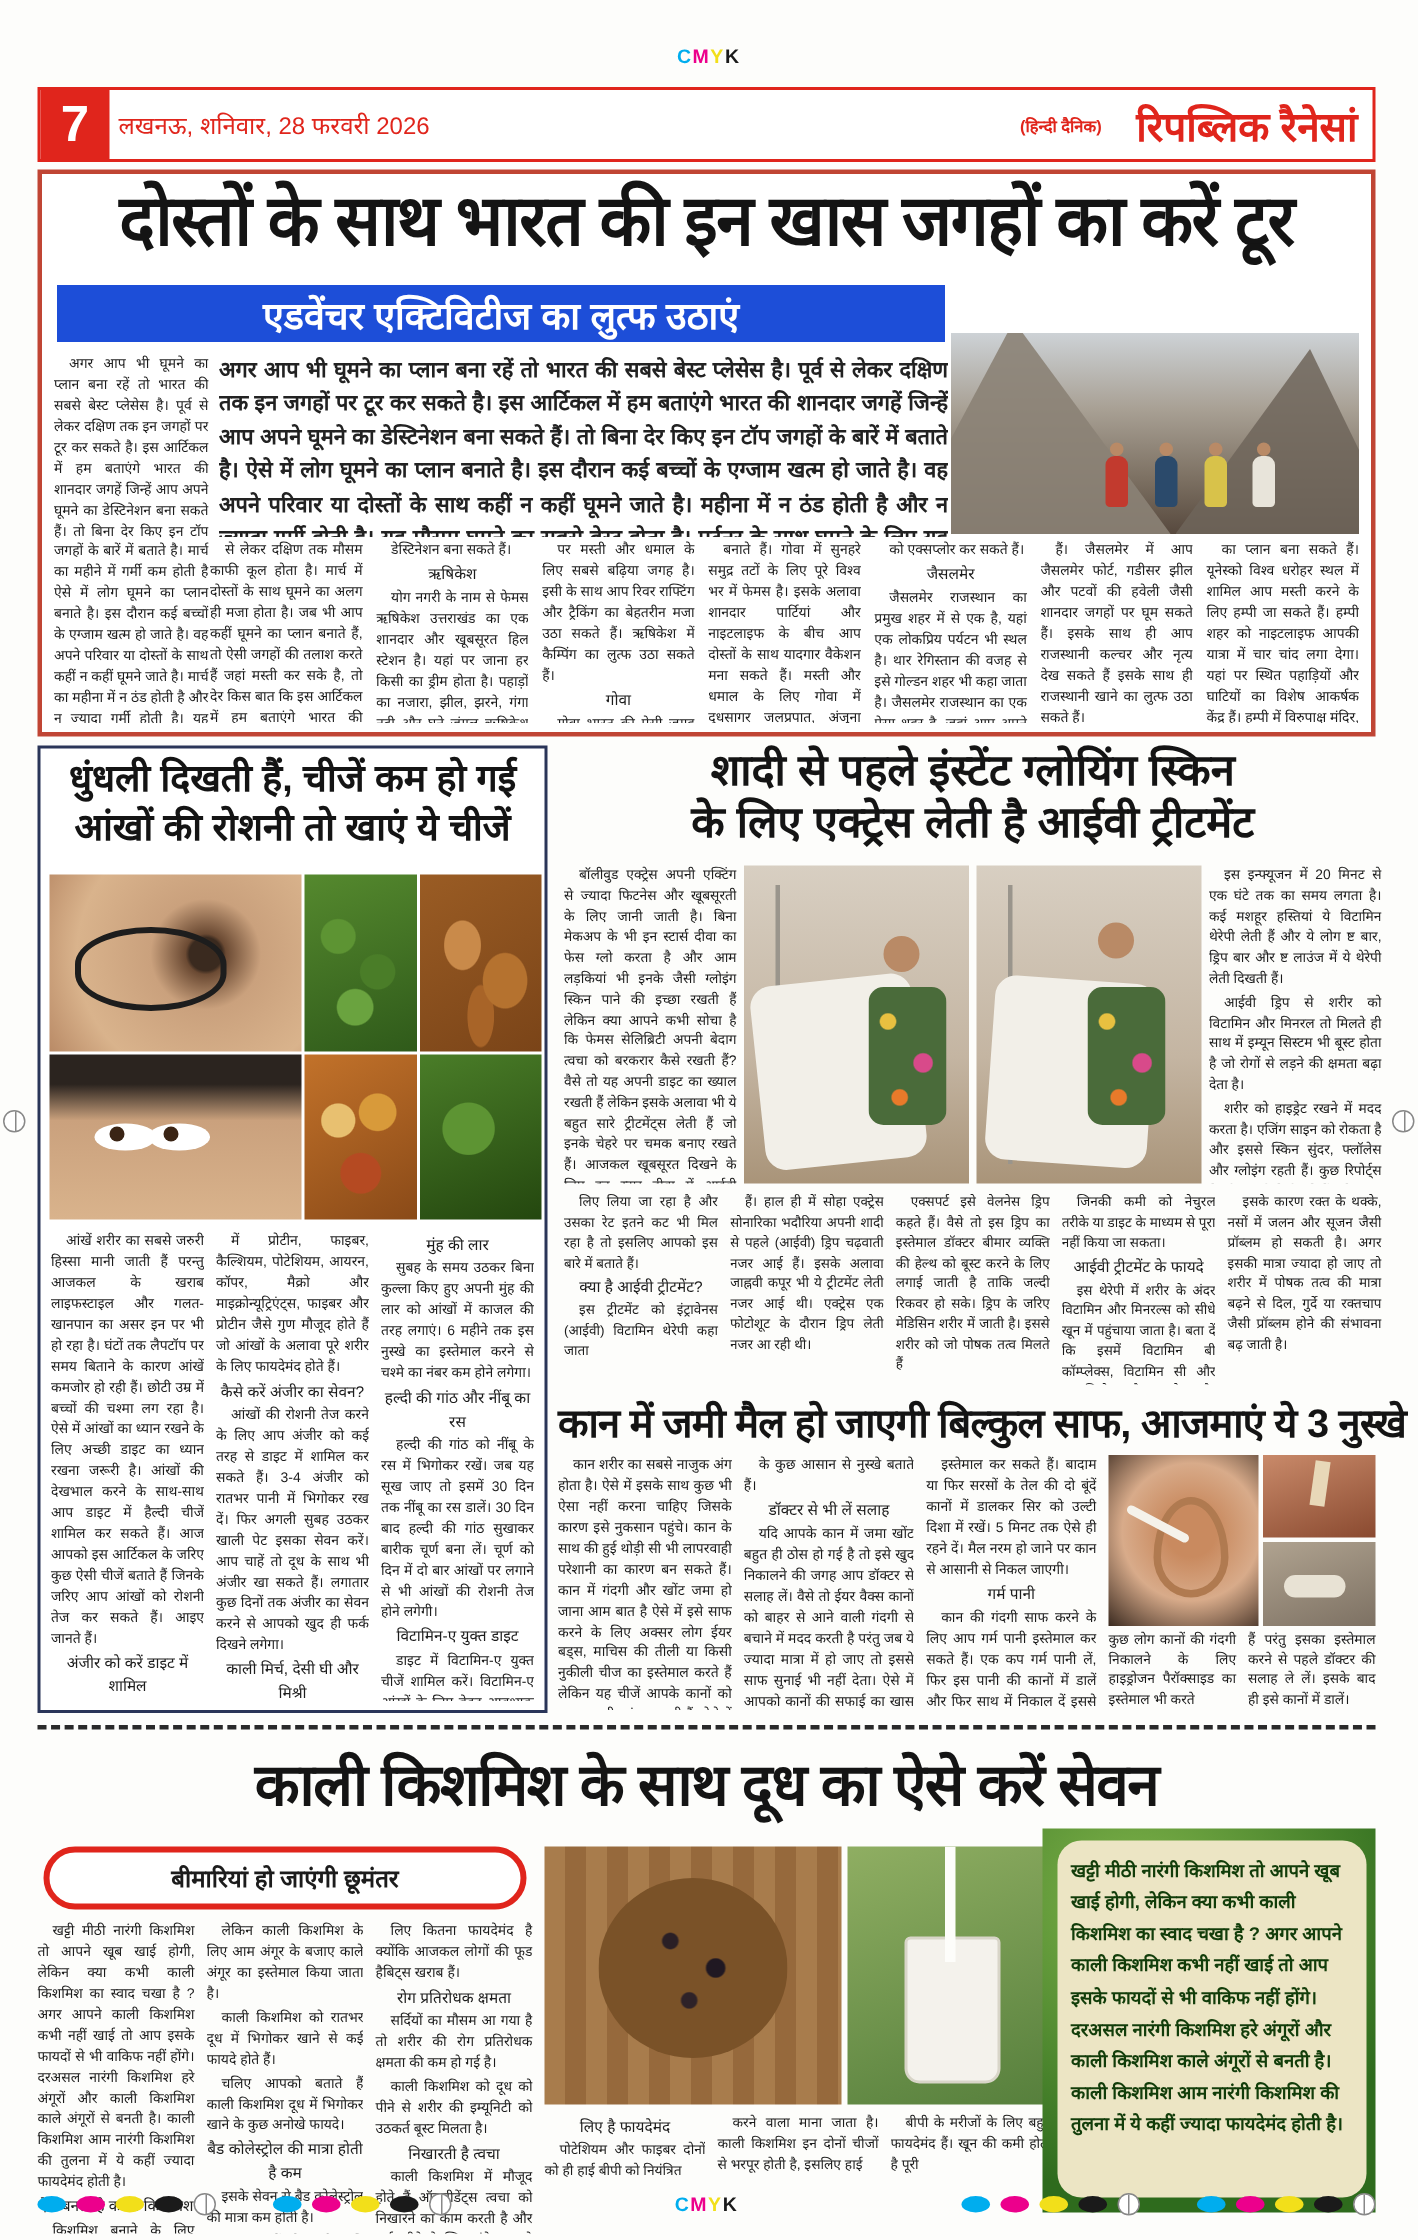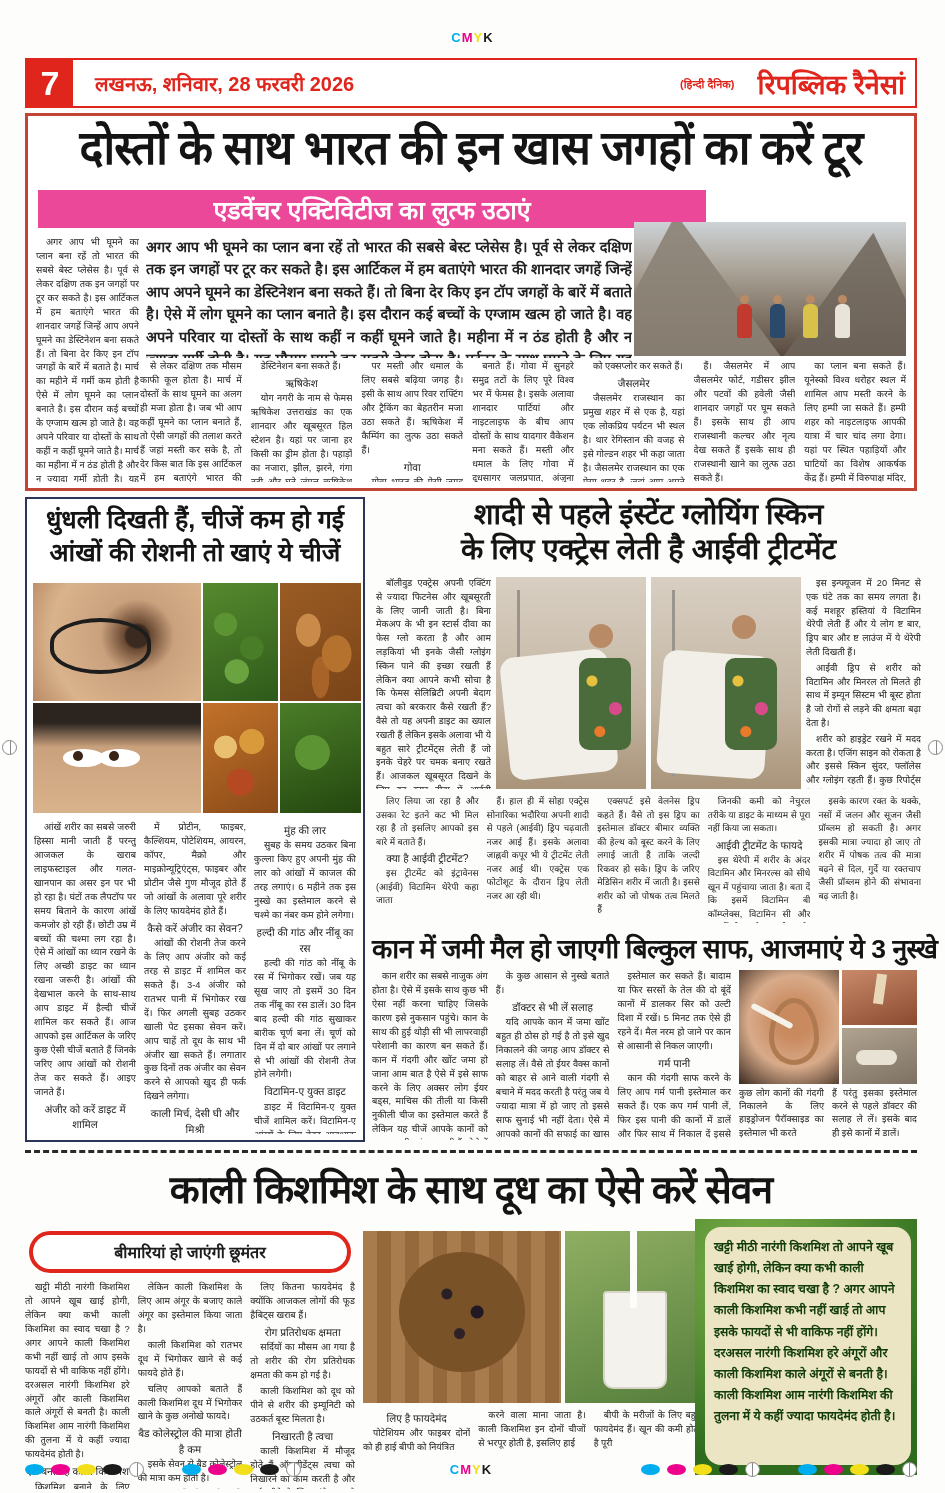--- a/index.html
+++ b/index.html
@@ -18,37 +18,37 @@
   .reg{width:13px;height:13px;border:1px solid #888;border-radius:50%;display:inline-block;position:relative;background:#fff;}
   .reg::before{content:"";position:absolute;left:50%;top:0;bottom:0;width:1px;background:#888;}
   .cmyk-mid{font-size:13px;font-weight:bold;letter-spacing:1px;}
   .edge-reg{position:absolute;top:740px;}
 
   
   .masthead{position:absolute;top:58px;left:25px;width:888px;height:46px;
             border:2px solid #e0251c;background:#fff;display:flex;align-items:stretch;}
   .pageno{width:46px;background:#e0251c;color:#fff;font-size:34px;font-weight:900;
           display:flex;align-items:center;justify-content:center;}
-  .dateline{flex:1;display:flex;align-items:center;padding-left:22px;
-            color:#e0251c;font-weight:bold;font-size:20px;}
+  .dateline{flex:1;display:flex;align-items:center;padding-left:6px;
+            color:#e0251c;font-weight:normal;font-size:16px;}
   .mast-right{display:flex;align-items:center;gap:23px;padding-right:10px;color:#e0251c;}
   .daily{font-size:11px;font-weight:bold;}
   .paper{font-size:27px;font-weight:900;}
 
   
   .col{flex:1;text-align:justify;font-size:9.3px;line-height:1.5;overflow:hidden;}
   .col p,[data-flow] p{margin:0 0 2px;text-indent:10px;}
   .subhead{font-weight:normal;text-align:center;font-size:10.3px;margin:2px 0 1px;}
 
   
   .travel{position:absolute;top:113px;left:25px;width:886px;height:372px;border:3px solid #c04534;background:#fff;}
   .t-head{position:absolute;top:4px;left:8px;right:8px;height:62px;text-align:center;
           font-size:45px;font-weight:900;letter-spacing:-1px;color:#141414;line-height:1.25;
           transform:scaleY(1.05);white-space:nowrap;overflow:hidden;}
-  .t-banner{position:absolute;top:74px;left:10px;width:668px;height:38px;background:#ec4899;
+  .t-banner{position:absolute;top:74px;left:10px;width:592px;height:38px;background:#1d4ed8;
             color:#fff;font-size:25px;font-weight:900;display:flex;align-items:center;justify-content:center;}
   .t-side{position:absolute;top:120px;left:8px;width:103px;height:246px;overflow:hidden;
           text-align:justify;font-size:9.3px;line-height:1.5;}
   .t-lead{position:absolute;top:120px;left:118px;width:486px;height:122px;overflow:hidden;
           font-size:14.5px;line-height:1.55;font-weight:600;text-align:justify;color:#222;}
   .photo-trek{position:absolute;top:106px;right:8px;width:272px;height:134px;overflow:hidden;
               background:linear-gradient(180deg,#cdd2d6 0%,#a8a094 38%,#7d7163 72%,#57493e 100%);}
   .photo-trek .crag{position:absolute;left:-14%;top:-6%;width:70%;height:112%;background:#8b8276;
                     clip-path:polygon(0 100%,42% 0,100% 100%);opacity:.9;}
   .photo-trek .crag2{position:absolute;right:-10%;top:0;width:55%;height:100%;background:#6e655a;

